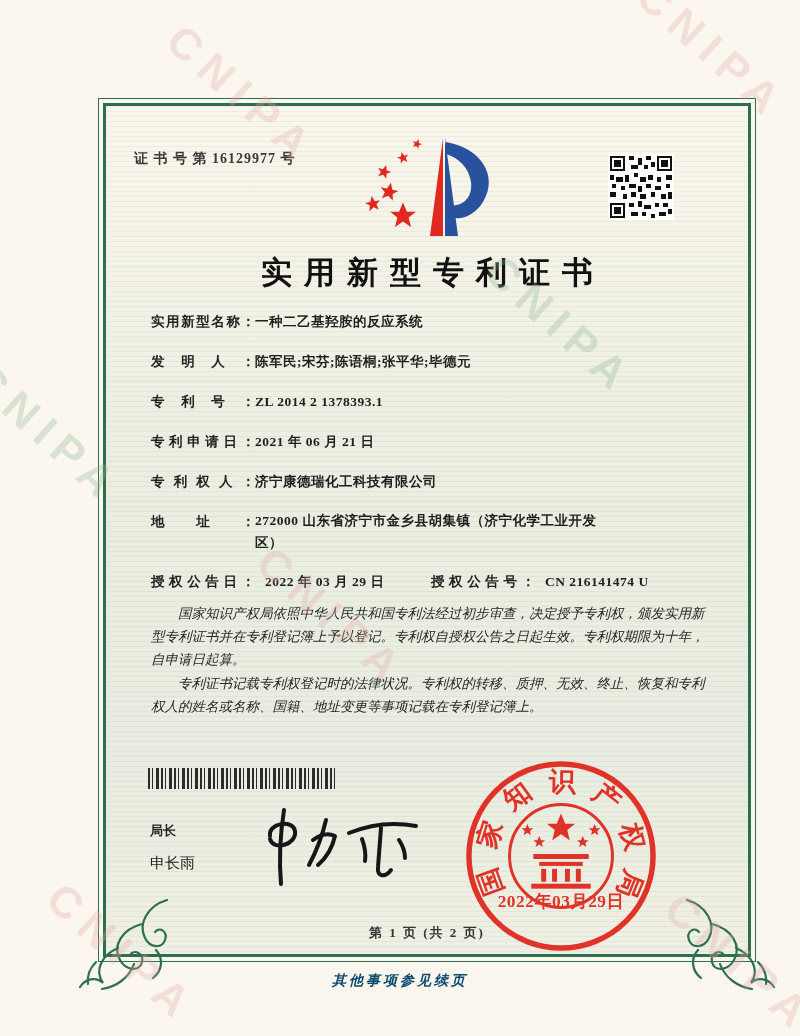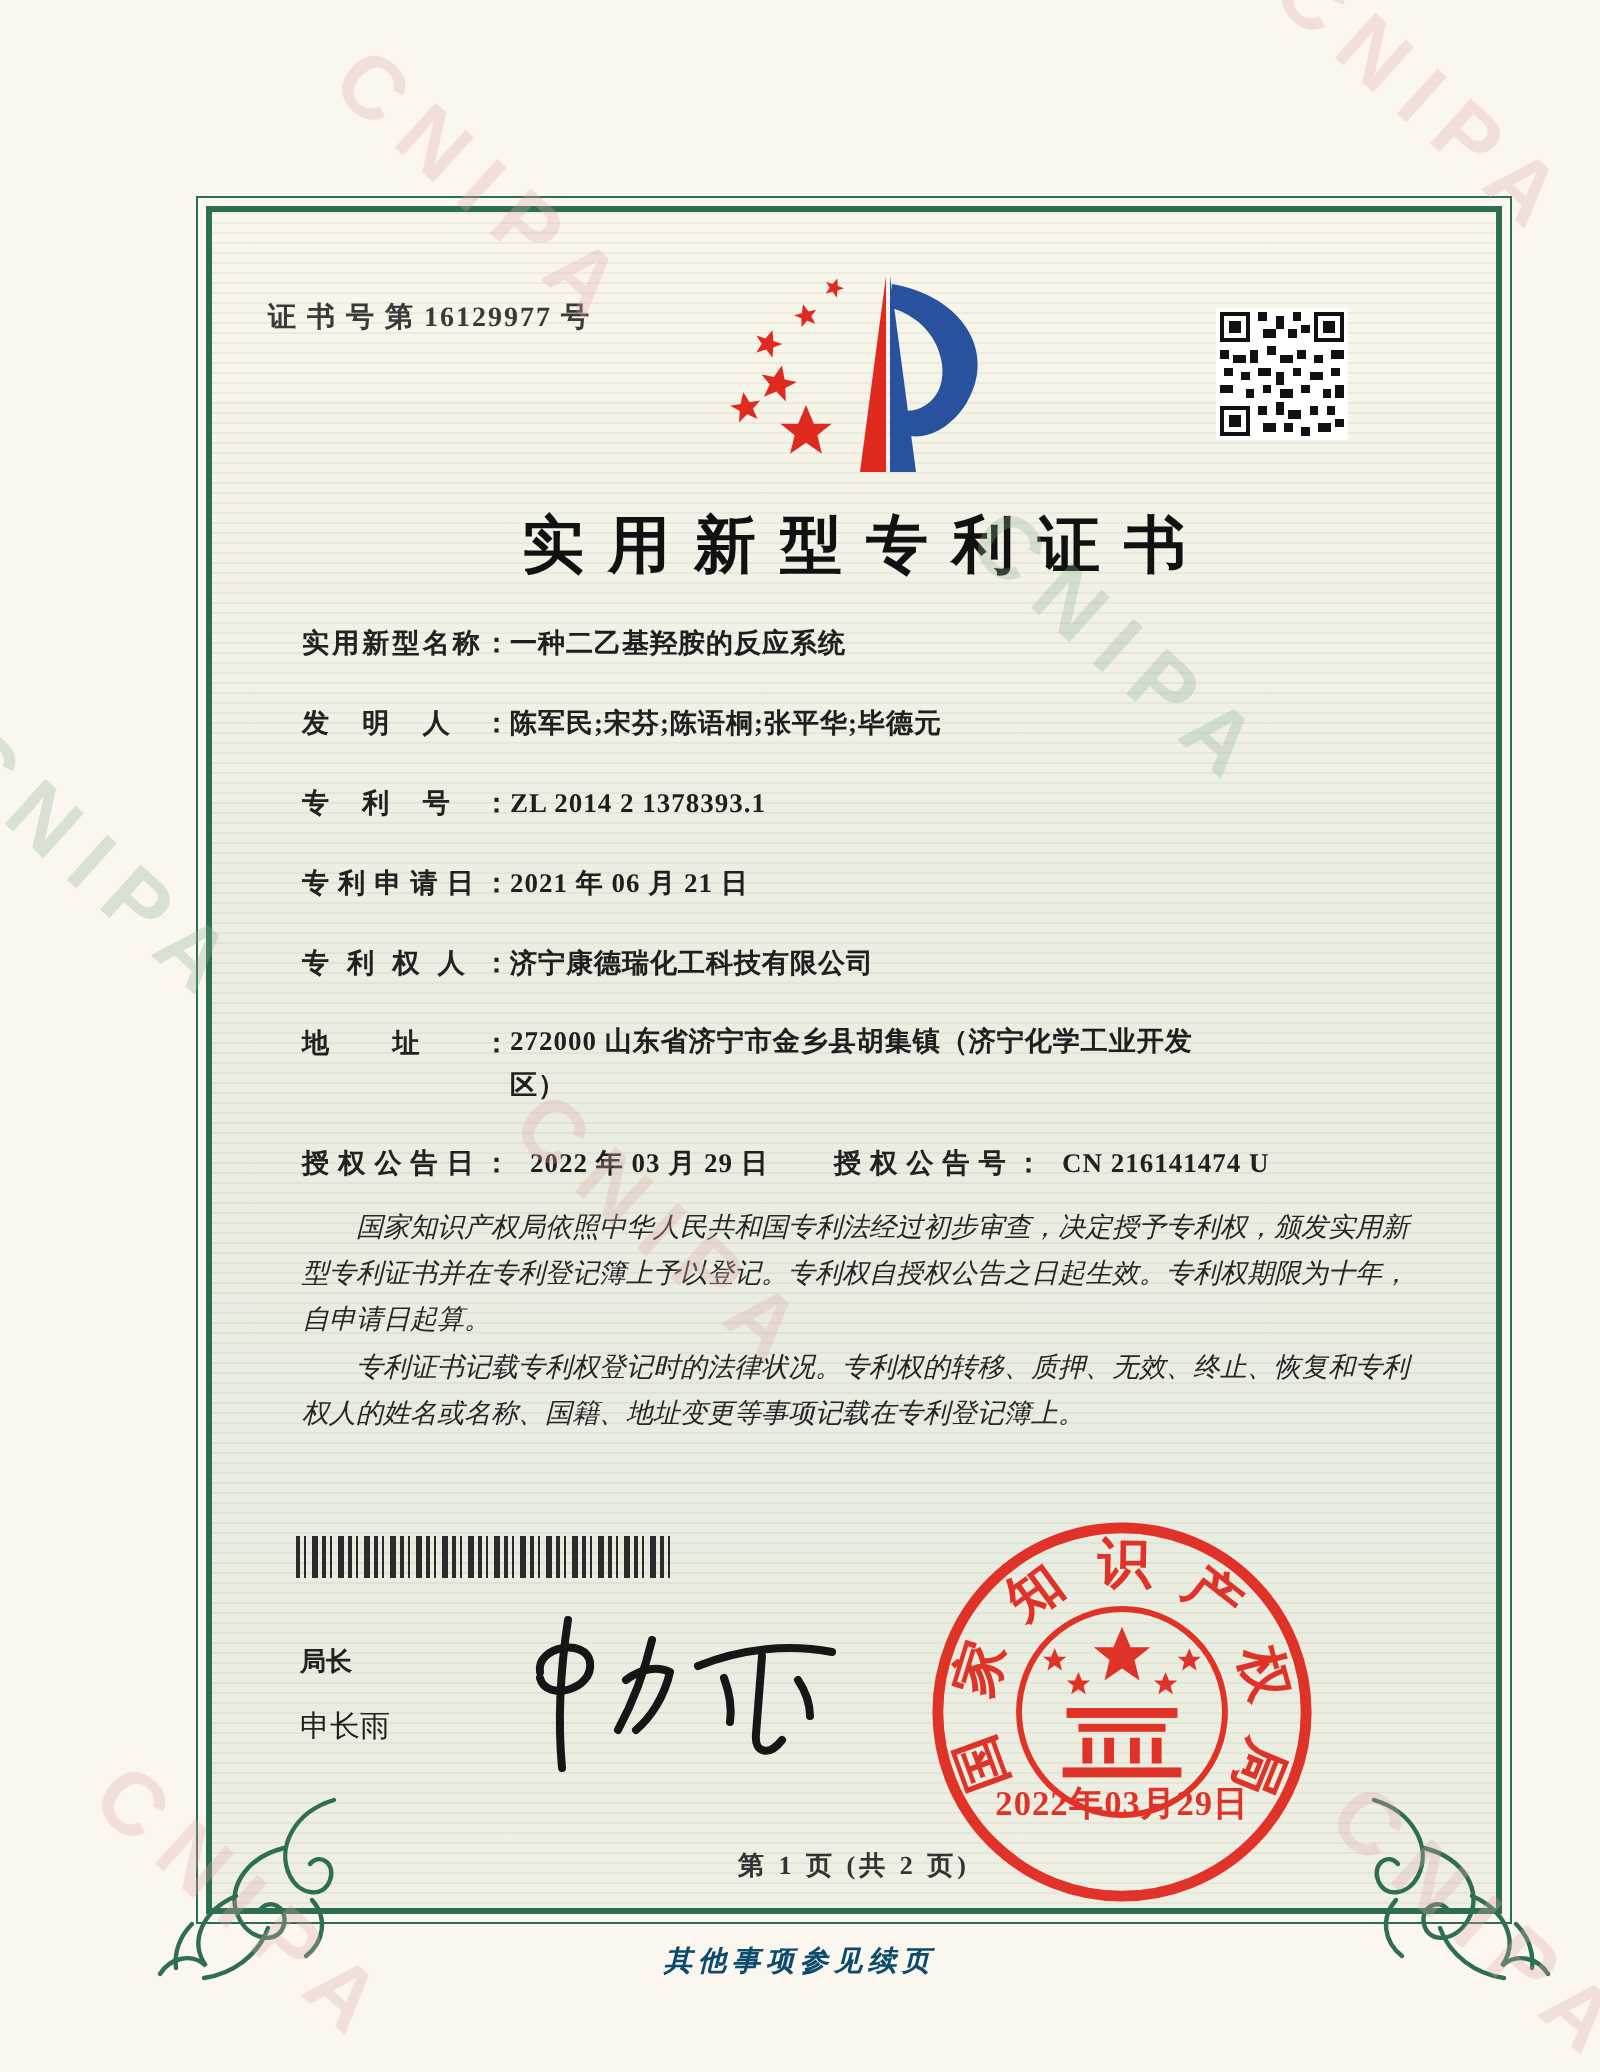--- a/index.html
+++ b/index.html
@@ -54,21 +54,21 @@
   .fields{position:absolute;z-index:5;left:45px;right:38px;top:204px;}
   .field{display:flex;margin-bottom:16px;line-height:24px;font-size:13.5px;font-weight:600;}
   .f-label{
     display:inline-block;width:104px;flex:0 0 104px;
     text-align:justify;text-align-last:justify;color:#222;
   }
   .f-value{margin-left:0;color:#1f1f1f;letter-spacing:0.5px;}
   .f-value.wide{max-width:342px;line-height:22px;}
   .grant{display:flex;margin-top:1px;line-height:24px;font-size:13.5px;font-weight:600;}
   .grant .f-value{flex:0 0 148px;margin-left:10px;}
-  .grant .f-label2{display:inline-block;width:104px;flex:0 0 104px;margin-left:4px;
+  .grant .f-label2{display:inline-block;width:104px;flex:0 0 104px;margin-left:18px;
     text-align:justify;text-align-last:justify;}
   .grant .f-value2{margin-left:10px;letter-spacing:0.5px;}
   
   .paras{position:absolute;z-index:5;left:45px;right:36px;top:496px;
     font-size:13.5px;line-height:1.72;font-style:italic;color:#262626;}
   .paras p{margin:0;text-indent:2em;}
   
   .barcode{
     position:absolute;z-index:5;left:42px;top:662px;width:188px;height:21px;
     background:

